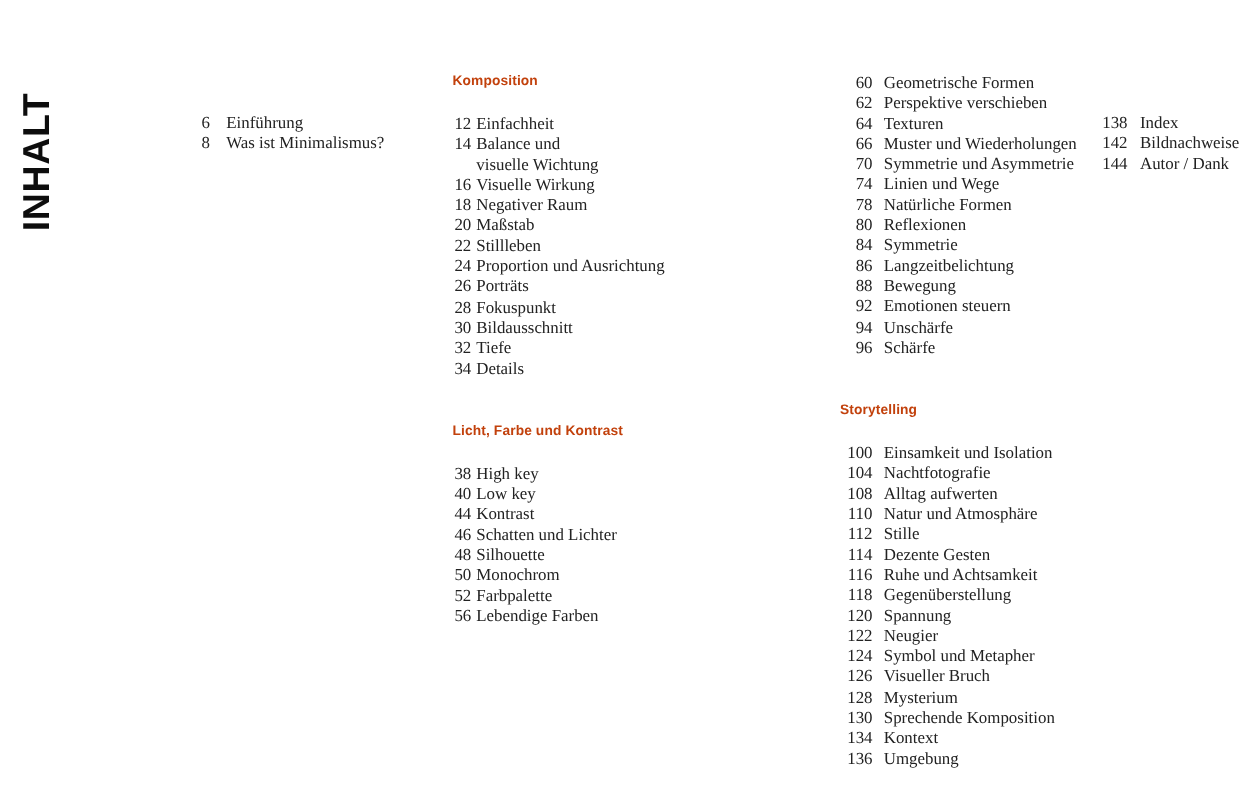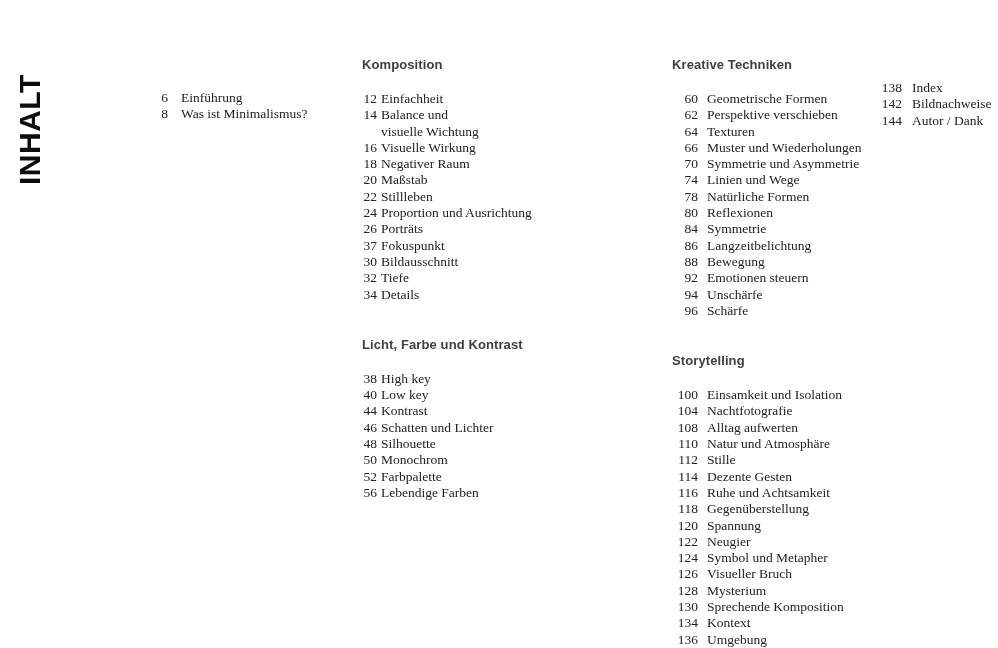--- a/index.html
+++ b/index.html
@@ -24,29 +24,29 @@
     letter-spacing: 0.5px;
     color: #0d0d0d;
     white-space: nowrap;
   }
 
   
   .col { position: absolute; }
   .col-1 { left: 155px; top: 90px; }
   .col-2 { left: 362px; top: 58px; }
   .col-3 { left: 672px; top: 58px; }
-  .col-4 { left: 876px; top: 80px; }
+  .col-4 { left: 876px; top: 90px; }
 
   .section:not(:first-child) { margin-top: 35px; }
 
   .section-header {
     font-family: "Liberation Sans", sans-serif;
-    font-size: 13px;
+    font-size: 11px;
     font-weight: bold;
-    color: #404040;
+    color: #c2410c;
     line-height: 14px;
     letter-spacing: 0.1px;
     margin: 0 0 19px 0;
     white-space: nowrap;
   }
 
   .row {
     display: flex;
     align-items: baseline;
     font-size: 13.5px;
@@ -133,21 +133,21 @@
                 <span class="line">Proportion und Ausrichtung</span>
               </span>
             </div>
             <div class="row">
               <span class="num">26</span>
               <span class="label">
                 <span class="line">Porträts</span>
               </span>
             </div>
             <div class="row">
-              <span class="num">37</span>
+              <span class="num">28</span>
               <span class="label">
                 <span class="line">Fokuspunkt</span>
               </span>
             </div>
             <div class="row">
               <span class="num">30</span>
               <span class="label">
                 <span class="line">Bildausschnitt</span>
               </span>
             </div>
@@ -214,21 +214,20 @@
               <span class="num">56</span>
               <span class="label">
                 <span class="line">Lebendige Farben</span>
               </span>
             </div>
           </div>
         </section>
       </div>
       <div class="col col-3">
         <section class="section">
-          <h2 class="section-header">Kreative Techniken</h2>
           <div>
             <div class="row">
               <span class="num">60</span>
               <span class="label">
                 <span class="line">Geometrische Formen</span>
               </span>
             </div>
             <div class="row">
               <span class="num">62</span>
               <span class="label">

